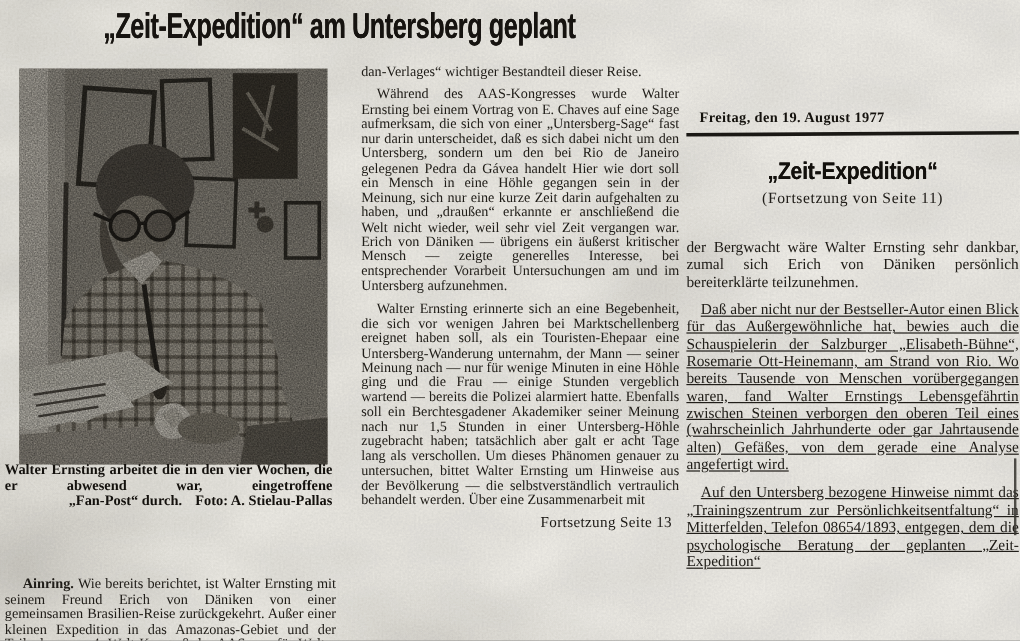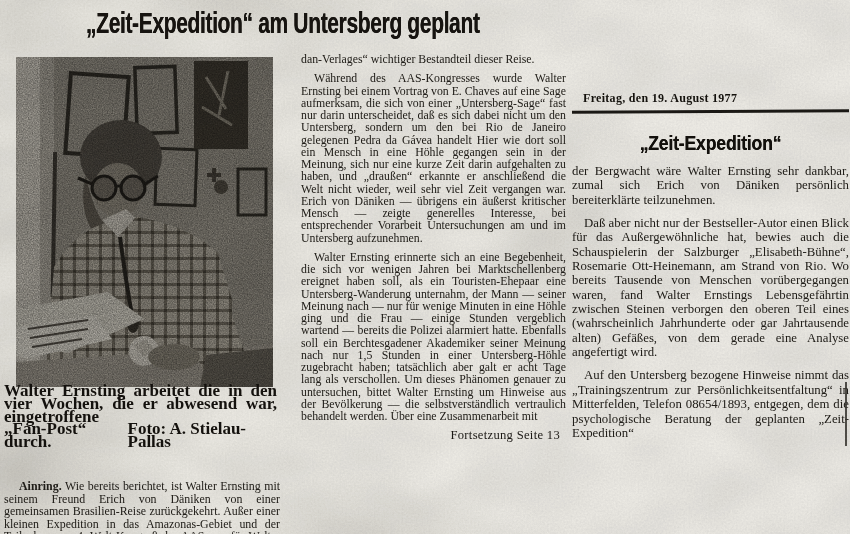--- a/index.html
+++ b/index.html
@@ -23,24 +23,24 @@
     text-shadow:0 0 .6px #191612;
   }
   .subheadline{
     left:118px;top:41px;
     font-family:"Liberation Sans", sans-serif;font-weight:bold;
     font-size:15px;letter-spacing:.3px;color:#1c1915;white-space:nowrap;
   }
   .photo{left:16px;top:57px;width:257px;height:330px;}
   .caption{
     left:4px;top:385px;width:273px;
-    font-weight:bold;font-size:17px;line-height:12.8px;color:#16130f;
+    font-weight:bold;font-size:12px;line-height:12.8px;color:#16130f;
   }
   .caption-p{text-align:justify;text-align-last:justify;margin:0;}
-  .caption-last{display:flex;justify-content:center;}
+  .caption-last{display:flex;justify-content:flex-end;gap:11px;}
   .left-body{
     left:4px;top:440px;width:276px;height:94px;overflow:hidden;
     font-size:11.9px;line-height:12.5px;text-align:justify;color:#24211c;margin-top:40px;
   }
   .left-body p{margin:0;text-indent:15px;}
   .mid-col{
     left:289px;top:53px;width:277px;
     font-size:11.8px;line-height:12.25px;text-align:justify;color:#24211c;
   }
   .mid-col p{margin:0 0 7px 0;padding-left:12px;}
@@ -55,23 +55,23 @@
     color:#17140f;white-space:nowrap;
   }
   .rc-rule{height:3px;background:#1d1b17;margin-top:4px;transform:rotate(-.35deg);}
   .rc-heading{
     margin-top:19px;text-align:center;
     font-family:"Liberation Sans", sans-serif;font-weight:bold;font-size:20px;
     letter-spacing:-.2px;color:#15120e;transform:scaleX(.88);
     text-shadow:0 0 .5px #15120e;
   }
   .rc-sub{text-align:center;font-size:13px;letter-spacing:.5px;margin-top:2px;}
-  .rc-body{margin-top:9px;font-size:12.8px;line-height:14.35px;text-align:justify;}
+  .rc-body{margin-top:26px;font-size:12.8px;line-height:14.35px;text-align:justify;}
   .rc-body p{margin:0 0 9px 0;}
-  .rc-body .ind{text-indent:12px;}
+  .rc-body .ind{text-indent:12px;text-decoration:underline;}
   .rc-body .last{margin-bottom:0;text-align-last:justify;}
   .rc-lastline{display:flex;justify-content:space-between;font-size:12.8px;line-height:14.35px;}
   .sig{font-weight:bold;letter-spacing:.4px;}
   .col-rule-fragment{left:845px;top:382px;width:2px;height:64px;background:#3a3731;opacity:.85;}
   .grain{left:0;top:0;pointer-events:none;}
 </style>
 </head>
 <body>
 
 <div class="page">
@@ -156,20 +156,21 @@
     <p>dan-Verlages“ wichtiger Bestandteil dieser Reise.</p>
     <p class="ind">Während des AAS-Kongresses wurde Walter Ernsting bei einem Vortrag von E. Chaves auf eine Sage aufmerksam, die sich von einer „Untersberg-Sage“ fast nur darin unterscheidet, daß es sich dabei nicht um den Untersberg, sondern um den bei Rio de Janeiro gelegenen Pedra da Gávea handelt Hier wie dort soll ein Mensch in eine Höhle gegangen sein in der Meinung, sich nur eine kurze Zeit darin aufgehalten zu haben, und „draußen“ erkannte er anschließend die Welt nicht wieder, weil sehr viel Zeit vergangen war. Erich von Däniken — übrigens ein äußerst kritischer Mensch — zeigte generelles Interesse, bei entsprechender Vorarbeit Untersuchungen am und im Untersberg aufzunehmen.</p>
     <p class="ind">Walter Ernsting erinnerte sich an eine Begebenheit, die sich vor wenigen Jahren bei Marktschellenberg ereignet haben soll, als ein Touristen-Ehepaar eine Untersberg-Wanderung unternahm, der Mann — seiner Meinung nach — nur für wenige Minuten in eine Höhle ging und die Frau — einige Stunden vergeblich wartend — bereits die Polizei alarmiert hatte. Ebenfalls soll ein Berchtesgadener Akademiker seiner Meinung nach nur 1,5 Stunden in einer Untersberg-Höhle zugebracht haben; tatsächlich aber galt er acht Tage lang als verschollen. Um dieses Phänomen genauer zu untersuchen, bittet Walter Ernsting um Hinweise aus der Bevölkerung — die selbstverständlich vertraulich behandelt werden. Über eine Zusammenarbeit mit</p>
     <div class="fortsetzung">Fortsetzung Seite 13</div>
   </div>
 
   <div class="abs right-col">
     <div class="rc-date">Freitag, den 19. August 1977</div>
     <div class="rc-rule"></div>
     <div class="rc-heading">„Zeit-Expedition“</div>
+    <div class="rc-sub">(Fortsetzung von Seite 11)</div>
     <div class="rc-body">
       <p>der Bergwacht wäre Walter Ernsting sehr dankbar, zumal sich Erich von Däniken persönlich bereiterklärte teilzunehmen.</p>
       <p class="ind">Daß aber nicht nur der Bestseller-Autor einen Blick für das Außergewöhnliche hat, bewies auch die Schauspielerin der Salzburger „Elisabeth-Bühne“, Rosemarie Ott-Heinemann, am Strand von Rio. Wo bereits Tausende von Menschen vorübergegangen waren, fand Walter Ernstings Lebensgefährtin zwischen Steinen verborgen den oberen Teil eines (wahrscheinlich Jahrhunderte oder gar Jahrtausende alten) Gefäßes, von dem gerade eine Analyse angefertigt wird.</p>
       <p class="ind last">Auf den Untersberg bezogene Hinweise nimmt das „Trainingszentrum zur Persönlichkeitsentfaltung“ in Mitterfelden, Telefon 08654/1893, entgegen, dem die psychologische Beratung der geplanten „Zeit-Expedition“</p>
     </div>
   </div>
 
   <div class="abs col-rule-fragment"></div>
 
   <svg class="abs grain" width="850" height="534">

